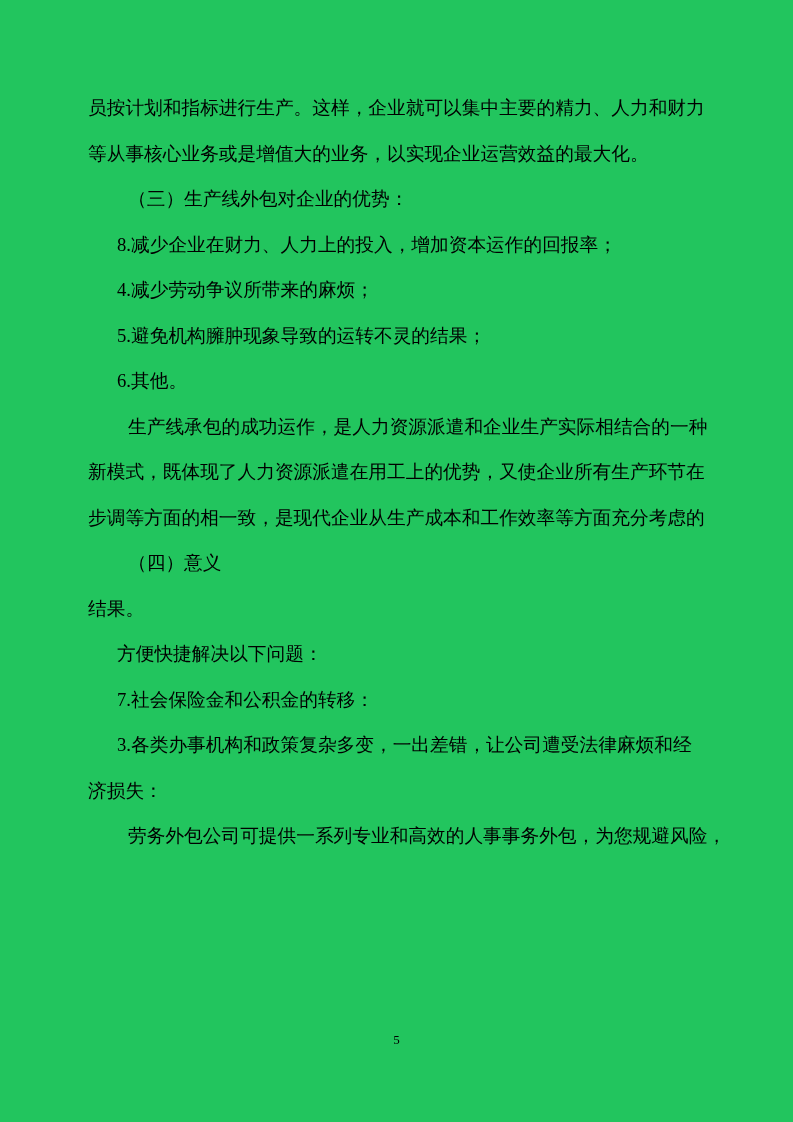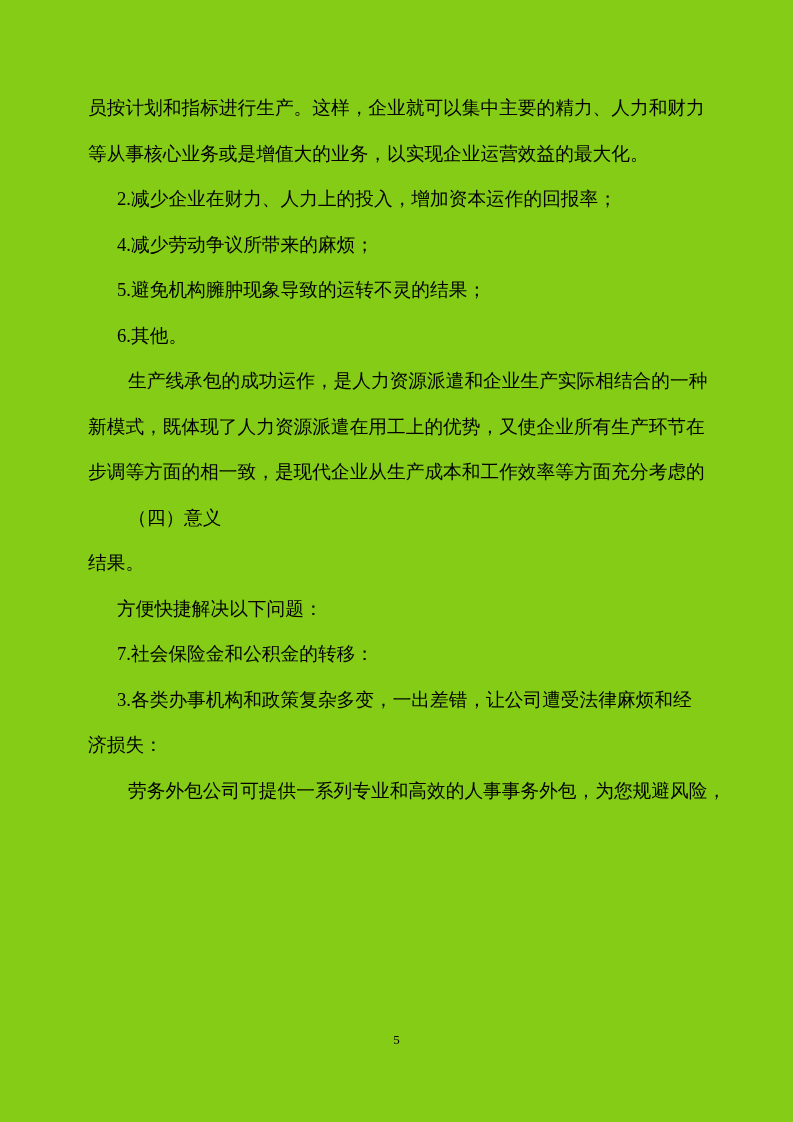--- a/index.html
+++ b/index.html
@@ -4,21 +4,21 @@
 <style>
   html, body {
     margin: 0;
     padding: 0;
     background: #ffffff;
   }
   .page {
     position: relative;
     width: 793px;
     height: 1122px;
-    background: #84cc16;
+    background: #22c55e;
     font-family: "Liberation Serif", "DejaVu Serif", serif;
     color: #000000;
     overflow: hidden;
   }
   .body-text {
     position: absolute;
     left: 88px;
     top: 85px;
     width: 640px;
   }
@@ -45,21 +45,22 @@
     color: #000000;
   }
 </style>
 </head>
 <body>
 
 <div class="page">
   <div class="body-text">
     <p class="line">员按计划和指标进行生产。这样，企业就可以集中主要的精力、人力和财力</p>
     <p class="line">等从事核心业务或是增值大的业务，以实现企业运营效益的最大化。</p>
-    <p class="line ind1">2.减少企业在财力、人力上的投入，增加资本运作的回报率；</p>
+    <p class="line ind2">（三）生产线外包对企业的优势：</p>
+    <p class="line ind1">8.减少企业在财力、人力上的投入，增加资本运作的回报率；</p>
     <p class="line ind1">4.减少劳动争议所带来的麻烦；</p>
     <p class="line ind1">5.避免机构臃肿现象导致的运转不灵的结果；</p>
     <p class="line ind1">6.其他。</p>
     <p class="line ind2">生产线承包的成功运作，是人力资源派遣和企业生产实际相结合的一种</p>
     <p class="line">新模式，既体现了人力资源派遣在用工上的优势，又使企业所有生产环节在</p>
     <p class="line">步调等方面的相一致，是现代企业从生产成本和工作效率等方面充分考虑的</p>
     <p class="line ind2">（四）意义</p>
     <p class="line">结果。</p>
     <p class="line ind1">方便快捷解决以下问题：</p>
     <p class="line ind1">7.社会保险金和公积金的转移：</p>

